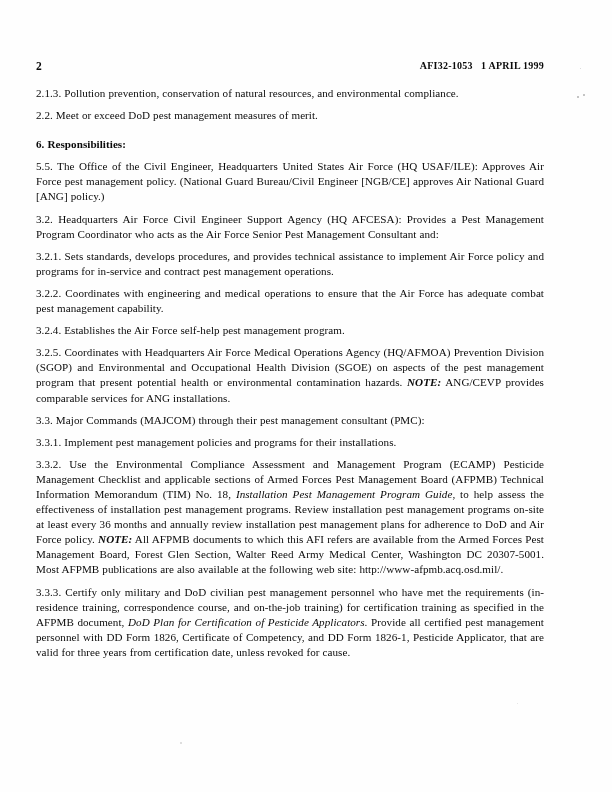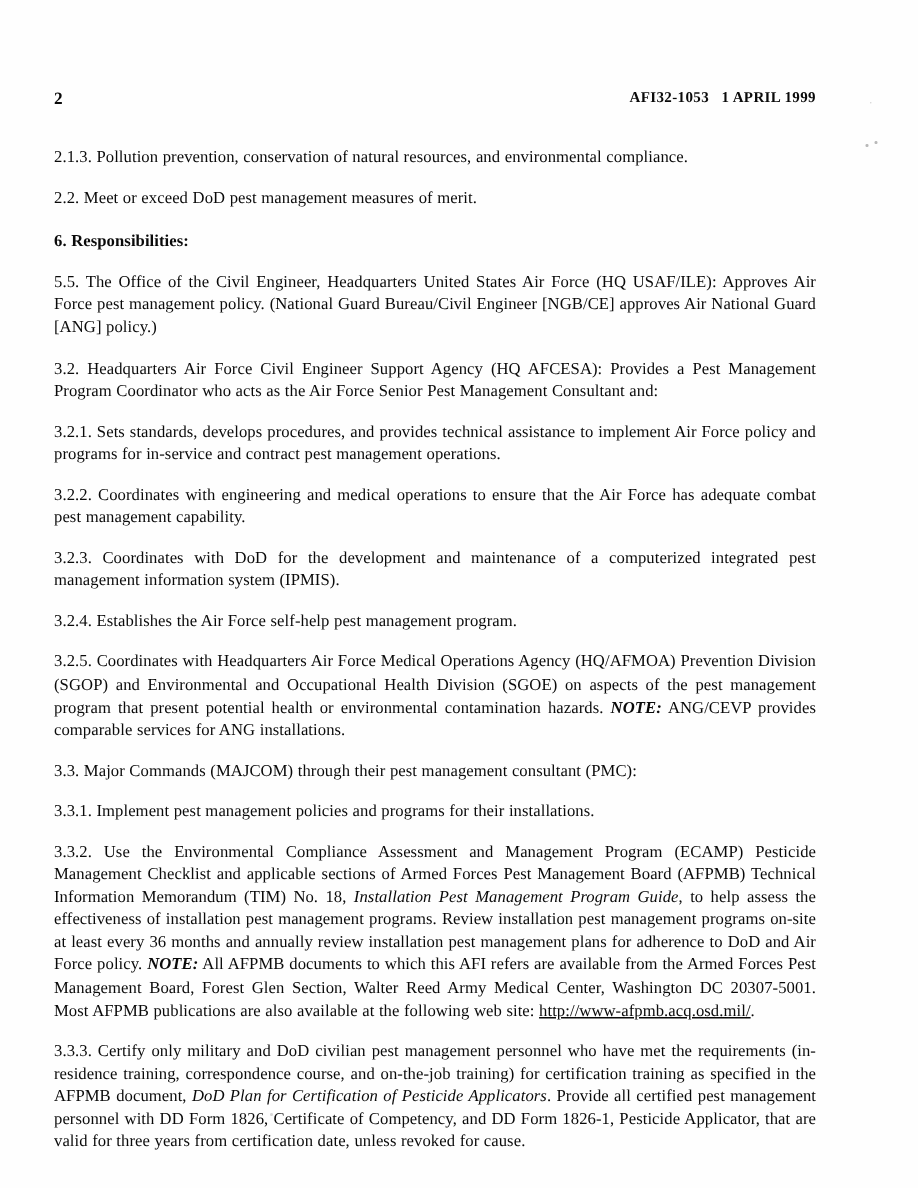--- a/index.html
+++ b/index.html
@@ -55,21 +55,21 @@
 
   
   .body {
     position: absolute;
     left: 36px;
     top: 86px;
     width: 508px;
   }
 
   p.para {
-    margin: 12px 0 7px 0;
+    margin: 0 0 7px 0;
     font-size: 11.1px;
     line-height: 15.1px;
     text-align: justify;
     text-justify: inter-word;
     letter-spacing: .05px;
     word-spacing: .2px;
   }
   p.para:last-child { margin-bottom: 0; }
 
   
@@ -84,21 +84,20 @@
     font-size: 11.4px;
   }
 
   .nojust { text-align: left; }
 
   
   .it  { font-style: italic; }
   .bd  { font-weight: normal; }
   .note { font-style: italic; font-weight: bold; }
   .url {
-    text-decoration: underline;
     text-underline-offset: 1px;
   }
 
   
   .speck {
     position: absolute;
     background: #b9b9b9;
     border-radius: 50%;
     pointer-events: none;
   }
@@ -123,21 +122,20 @@
     <p class="para lvl1 heading">6.  Responsibilities:</p>
 
     <p class="para lvl2">5.5.  The Office of the Civil Engineer, Headquarters United States Air Force (HQ USAF/ILE): Approves Air Force pest management policy.  (National Guard Bureau/Civil Engineer [NGB/CE] approves Air National Guard [ANG] policy.)</p>
 
     <p class="para lvl2">3.2.  Headquarters Air Force Civil Engineer Support Agency (HQ AFCESA):  Provides a Pest Management Program Coordinator who acts as the Air Force Senior Pest Management Consultant and:</p>
 
     <p class="para lvl3">3.2.1.  Sets standards, develops procedures, and provides technical assistance to implement Air Force policy and programs for in-service and contract pest management operations.</p>
 
     <p class="para lvl3">3.2.2.  Coordinates with engineering and medical operations to ensure that the Air Force has adequate combat pest management capability.</p>
 
-    <p class="para lvl3">3.2.3.  Coordinates with DoD for the development and maintenance of a computerized integrated pest management information system (IPMIS).</p>
 
     <p class="para lvl3 nojust">3.2.4.  Establishes the Air Force self-help pest management program.</p>
 
     <p class="para lvl3"><span>3.2.5.  Coordinates with Headquarters Air Force Medical Operations Agency (HQ/AFMOA) Prevention Division (SGOP) and Environmental and Occupational Health Division (SGOE) on aspects of the pest management program that present potential health or environmental contamination hazards.  </span><span class="note">NOTE:</span><span>  ANG/CEVP provides comparable services for ANG installations.</span></p>
 
     <p class="para lvl2 nojust">3.3.  Major Commands (MAJCOM) through their pest management consultant (PMC):</p>
 
     <p class="para lvl3 nojust">3.3.1.  Implement pest management policies and programs for their installations.</p>
 
     <p class="para lvl3"><span>3.3.2.  Use the Environmental Compliance Assessment and Management Program (ECAMP) Pesticide Management Checklist and applicable sections of Armed Forces Pest Management Board (AFPMB) Technical Information Memorandum (TIM) No. 18, </span><span class="it">Installation Pest Management Program Guide</span><span>, to help assess the effectiveness of installation pest management programs. Review installation pest management programs on-site at least every 36 months and annually review installation pest management plans for adherence to DoD and Air Force policy.  </span><span class="note">NOTE:</span><span>  All AFPMB documents to which this AFI refers are available from the Armed Forces Pest Management Board, Forest Glen Section, Walter Reed Army Medical Center, Washington DC 20307-5001.  Most AFPMB publications are also available at the following web site: </span><span class="url">http://www-afpmb.acq.osd.mil/</span><span>.</span></p>

